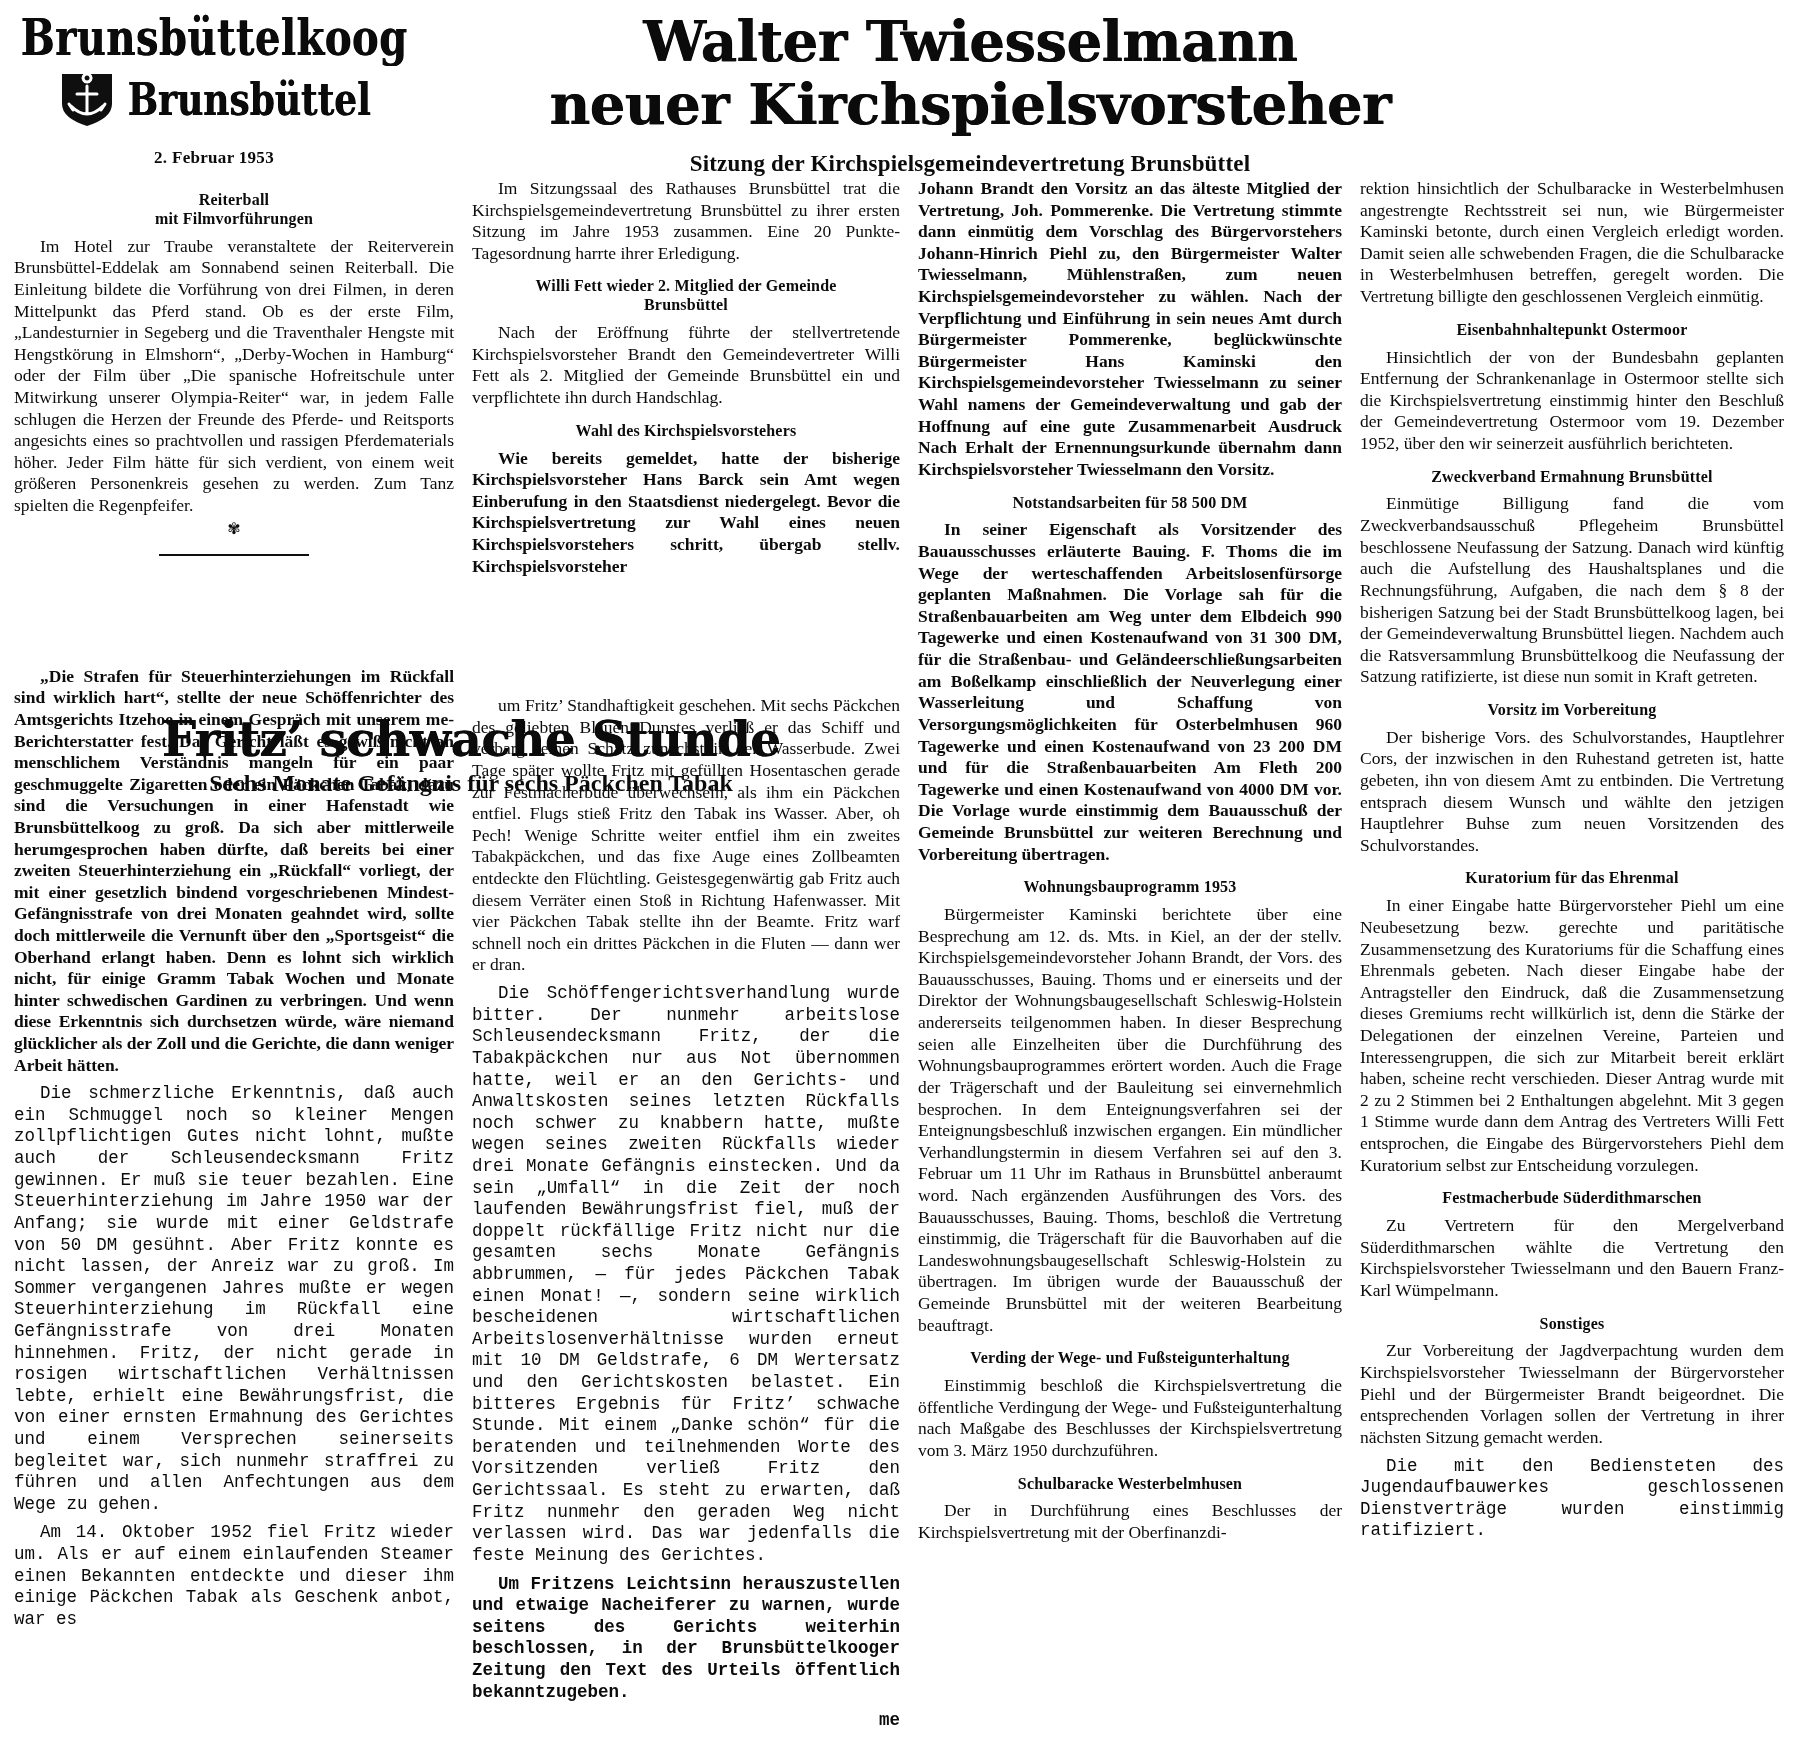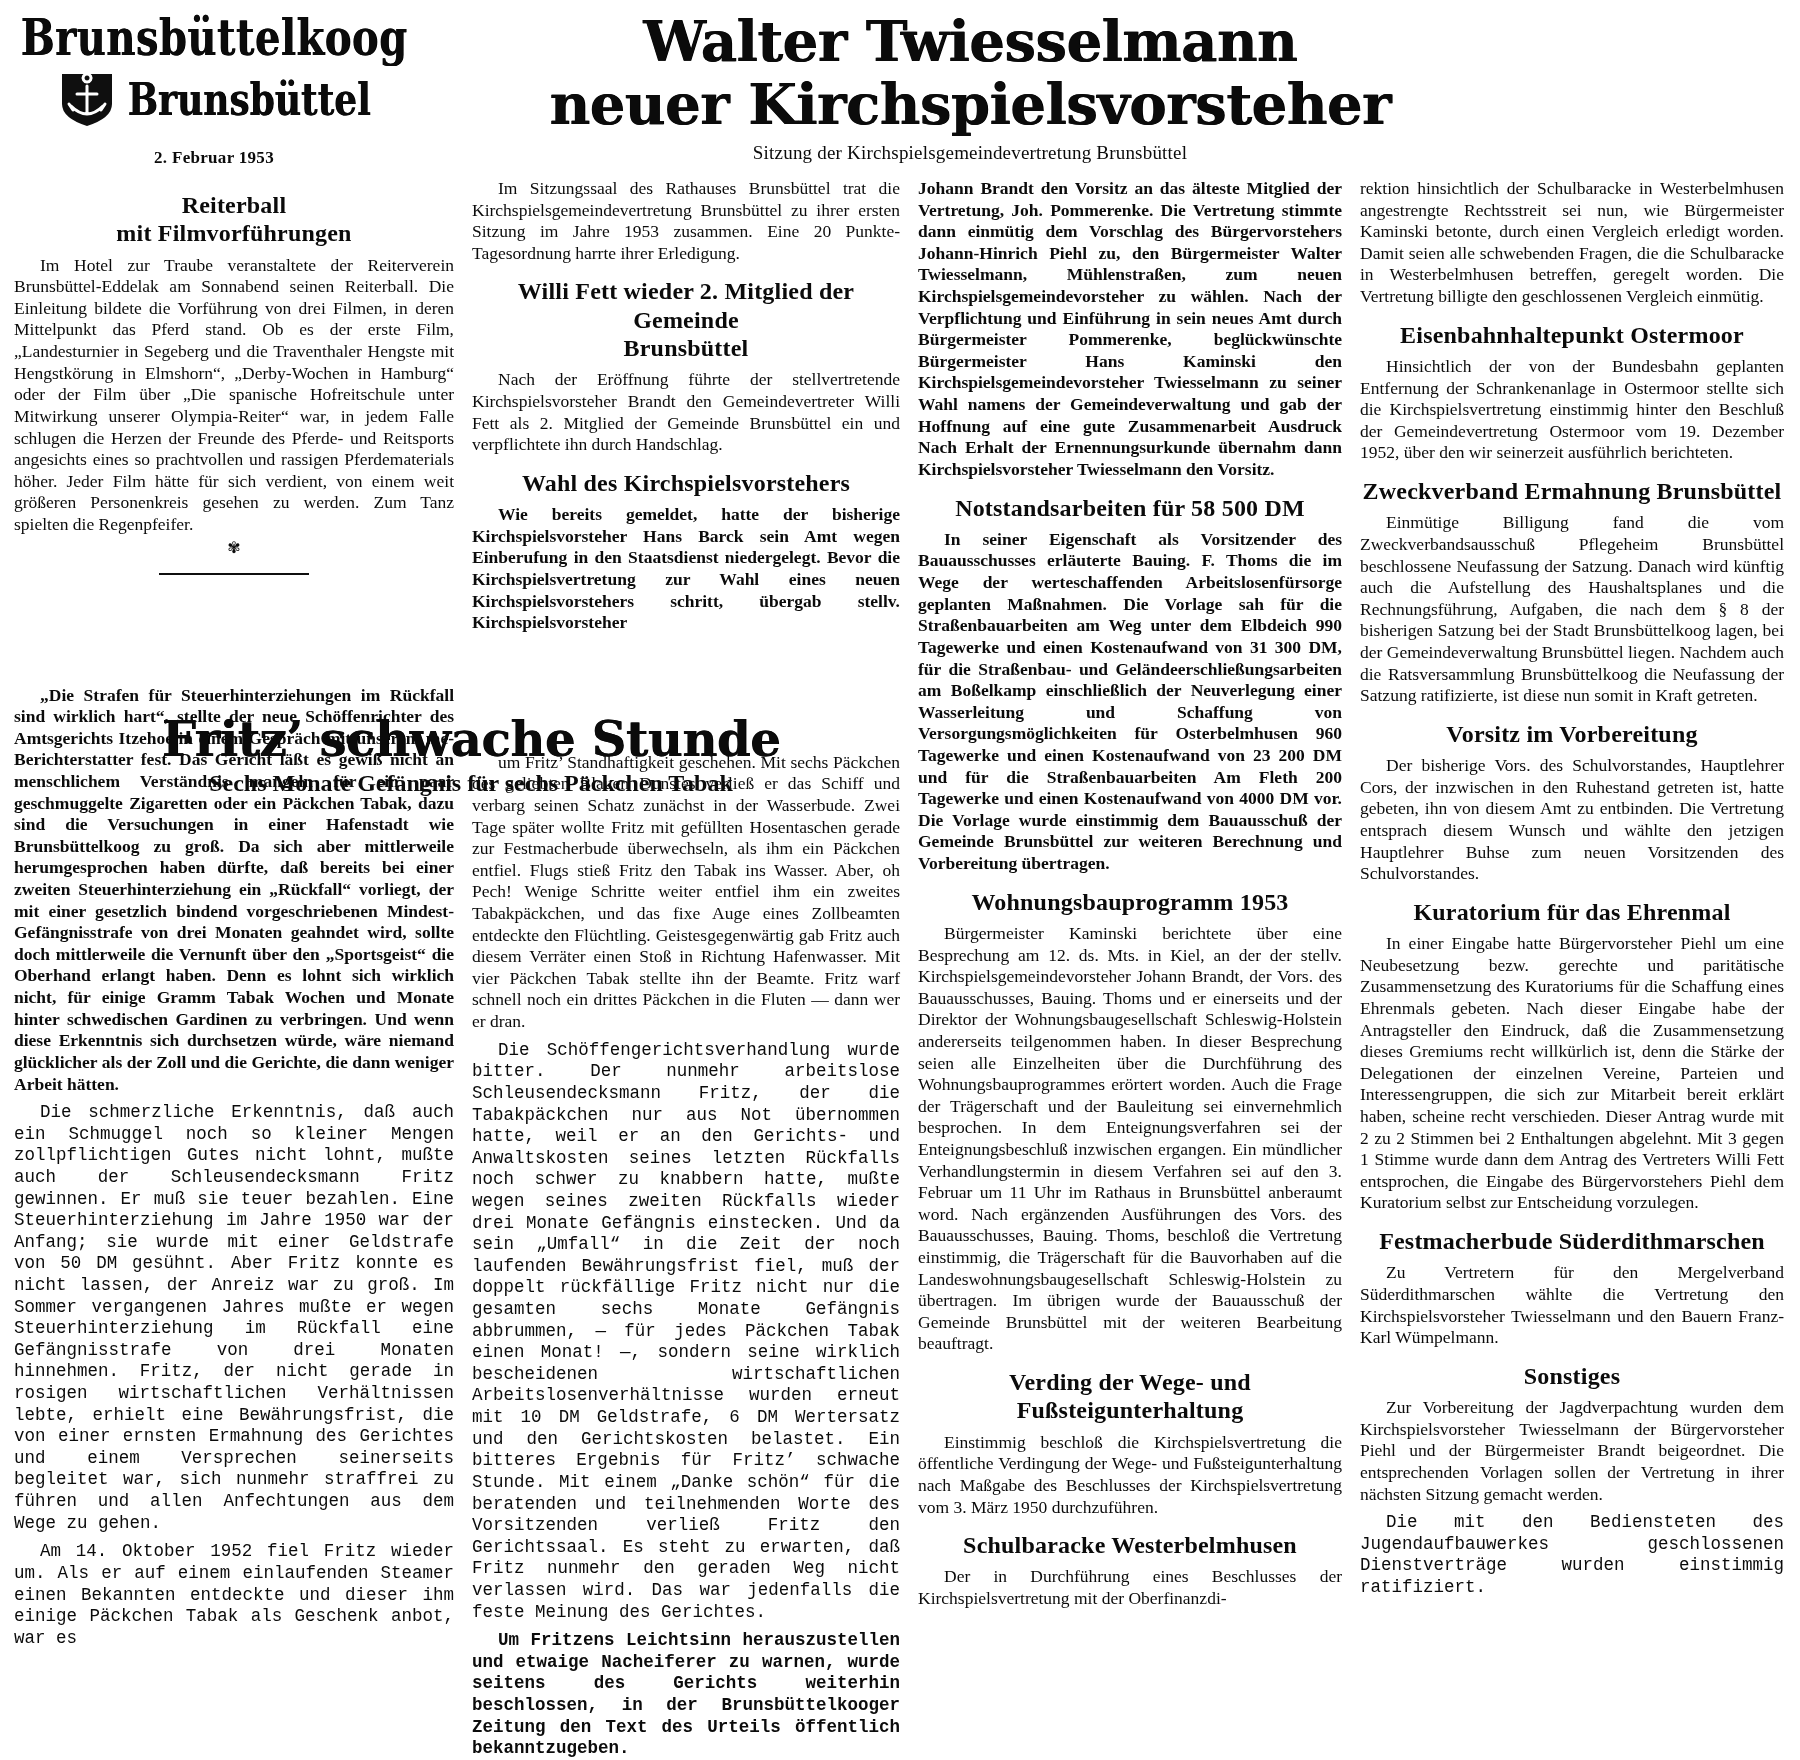--- a/index.html
+++ b/index.html
@@ -88,23 +88,23 @@
     font-family: "DejaVu Serif", serif;
     font-weight: bold;
     font-size: 56px;
     line-height: 1.06;
     letter-spacing: -0.5px;
     margin: 4px 0 0 0;
     text-shadow: 0.7px 0 0 #000;
   }
   .head-sub {
     font-family: "Liberation Serif", serif;
-    font-weight: normal;
-    font-size: 19px;
-    margin-top: 7px;
+    font-weight: bold;
+    font-size: 23px;
+    margin-top: 16px;
     letter-spacing: 0.2px;
   }
 
   
   .cols {
     display: flex;
     padding: 0 14px 0 14px;
     box-sizing: border-box;
     gap: 18px;
     height: 1580px;
@@ -132,21 +132,21 @@
   p.noind { text-indent: 0; }
   p + p { margin-top: 7px; font-family: Liberation Mono, monospace; }
 
   .bold-para {
     font-weight: bold;
   }
 
   h2.sec {
     font-family: "Liberation Serif", serif;
     font-weight: bold;
-    font-size: 24px;
+    font-size: 16px;
     text-align: center;
     margin: 13px 0 7px 0;
     line-height: 1.18;
     letter-spacing: 0.2px;
   }
 
   .rule-short {
     width: 150px;
     height: 2px;
     background: #111;

